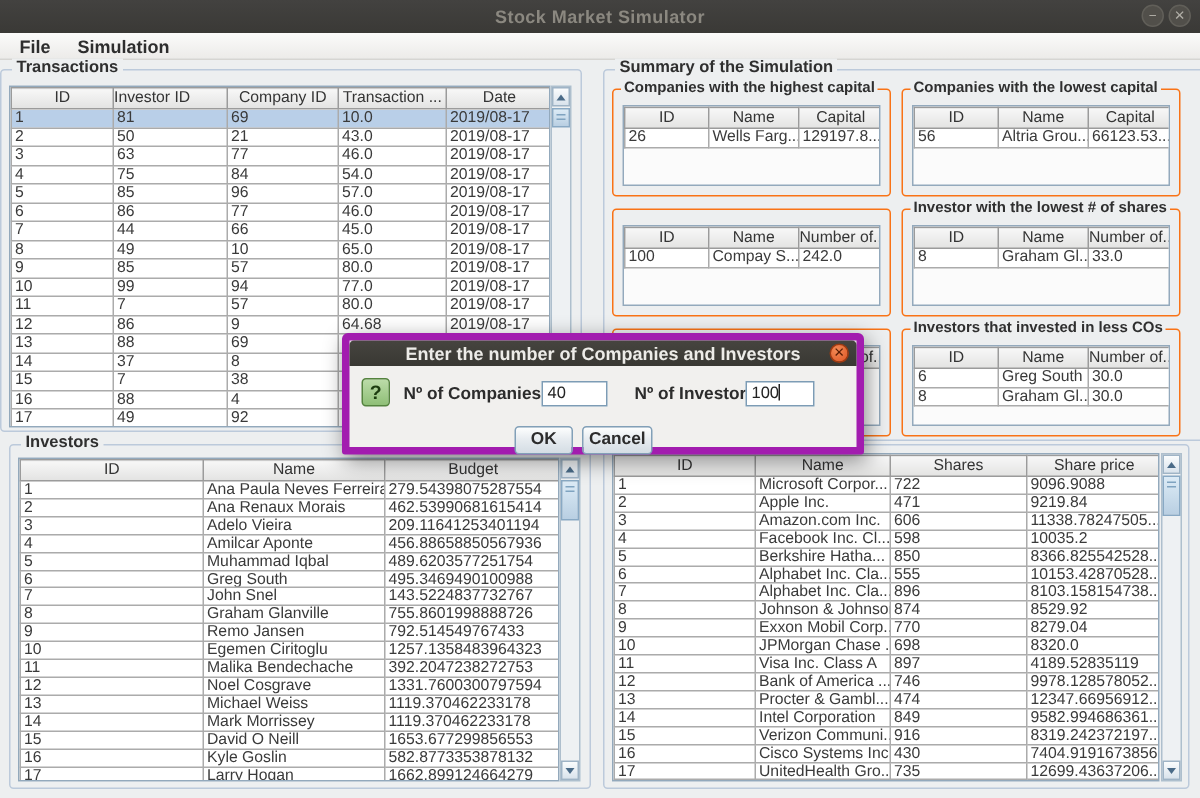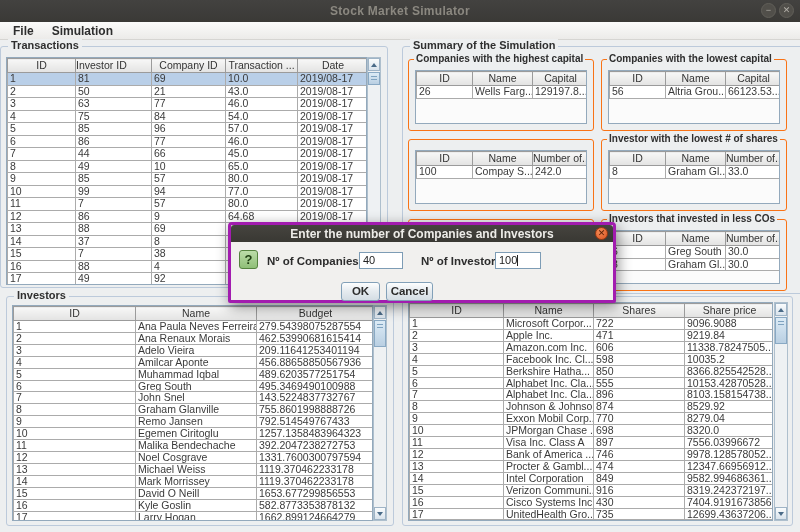--- a/index.html
+++ b/index.html
@@ -47,22 +47,22 @@
   .sb-up { top:0; } .sb-down { bottom:0; }
   .arr { width:0; height:0; border-left:3px solid transparent; border-right:3px solid transparent; }
   .arr-up { border-bottom:4px solid #4a6b88; }
   .arr-down { border-top:4px solid #4a6b88; }
   .sb-thumb { position:absolute; left:0; width:12px; background:linear-gradient(#dcebf6,#b9cfe2);
     border:1px solid #89a9c4; }
   .grip { display:block; margin:3px 2px 0 2px; height:4px;
     border-top:1px solid #7fa3c0; border-bottom:1px solid #7fa3c0; }
 
   
-  .dialog { position:absolute; left:228px; top:222px; width:388px; height:81px; z-index:100;
-    background:#f1f0ee; border:3px solid #a21caf; border-radius:4px 4px 2px 2px;
+  .dialog { position:absolute; left:228px; top:222px; width:348px; height:81px; z-index:100;
+    background:#f1f0ee; border:5px solid #a21caf; border-radius:4px 4px 2px 2px;
     box-shadow:2px 4px 14px rgba(0,0,0,.45); }
   .dlg-titlebar { position:absolute; left:0; top:0; right:0; height:17px;
     background:linear-gradient(#46443f,#393833); border-radius:3px 3px 0 0;
     display:flex; align-items:center; justify-content:center; }
   .dlg-title { font-weight:bold; font-size:12px; color:#edece8; }
   .dlg-close { position:absolute; right:5px; top:2px; width:13px; height:13px; border-radius:50%;
     background:radial-gradient(circle at 35% 30%,#f28a55,#dd5524); border:1px solid #9c3a12;
     color:#571c04; font-size:9px; font-weight:bold; line-height:11px; text-align:center; }
   .q-icon { position:absolute; left:8px; top:25px; width:19px; height:19px; border-radius:3px;
     background:linear-gradient(#bcdca9,#8fbf77); border:1px solid #55833f;
@@ -603,21 +603,21 @@
           <tr>
           <td>10</td>
           <td>JPMorgan Chase ...</td>
           <td>698</td>
           <td>8320.0</td>
         </tr>
           <tr>
           <td>11</td>
           <td>Visa Inc. Class A</td>
           <td>897</td>
-          <td>7556.03996672</td>
+          <td>4189.52835119</td>
         </tr>
           <tr>
           <td>12</td>
           <td>Bank of America ...</td>
           <td>746</td>
           <td>9978.128578052...</td>
         </tr>
           <tr>
           <td>13</td>
           <td>Procter &amp; Gambl...</td>

